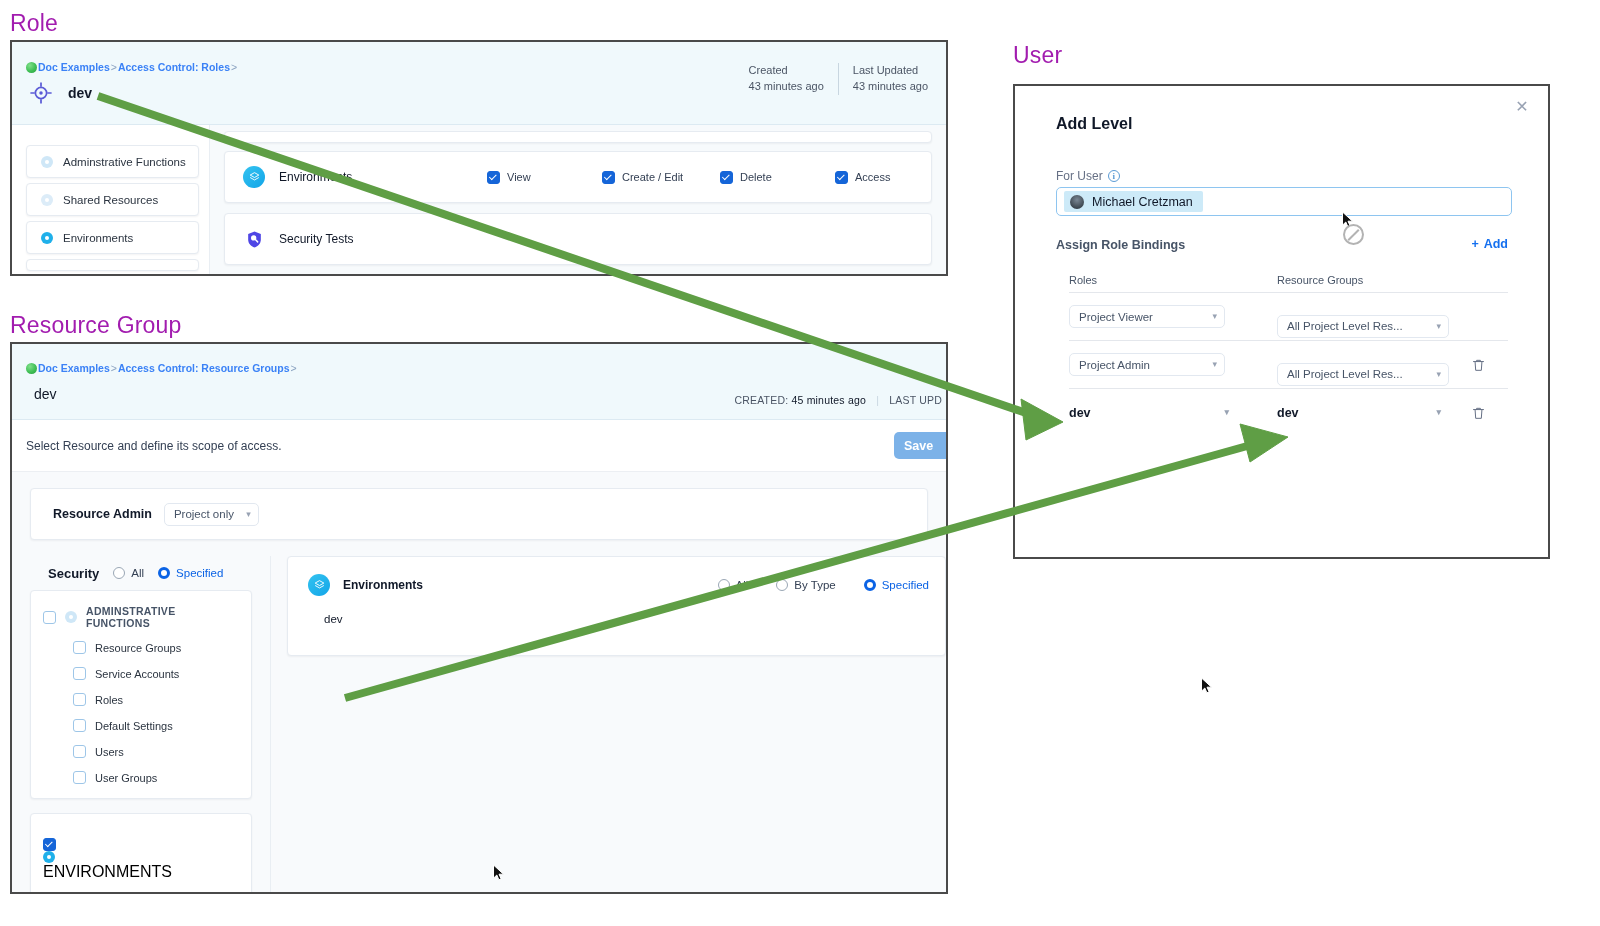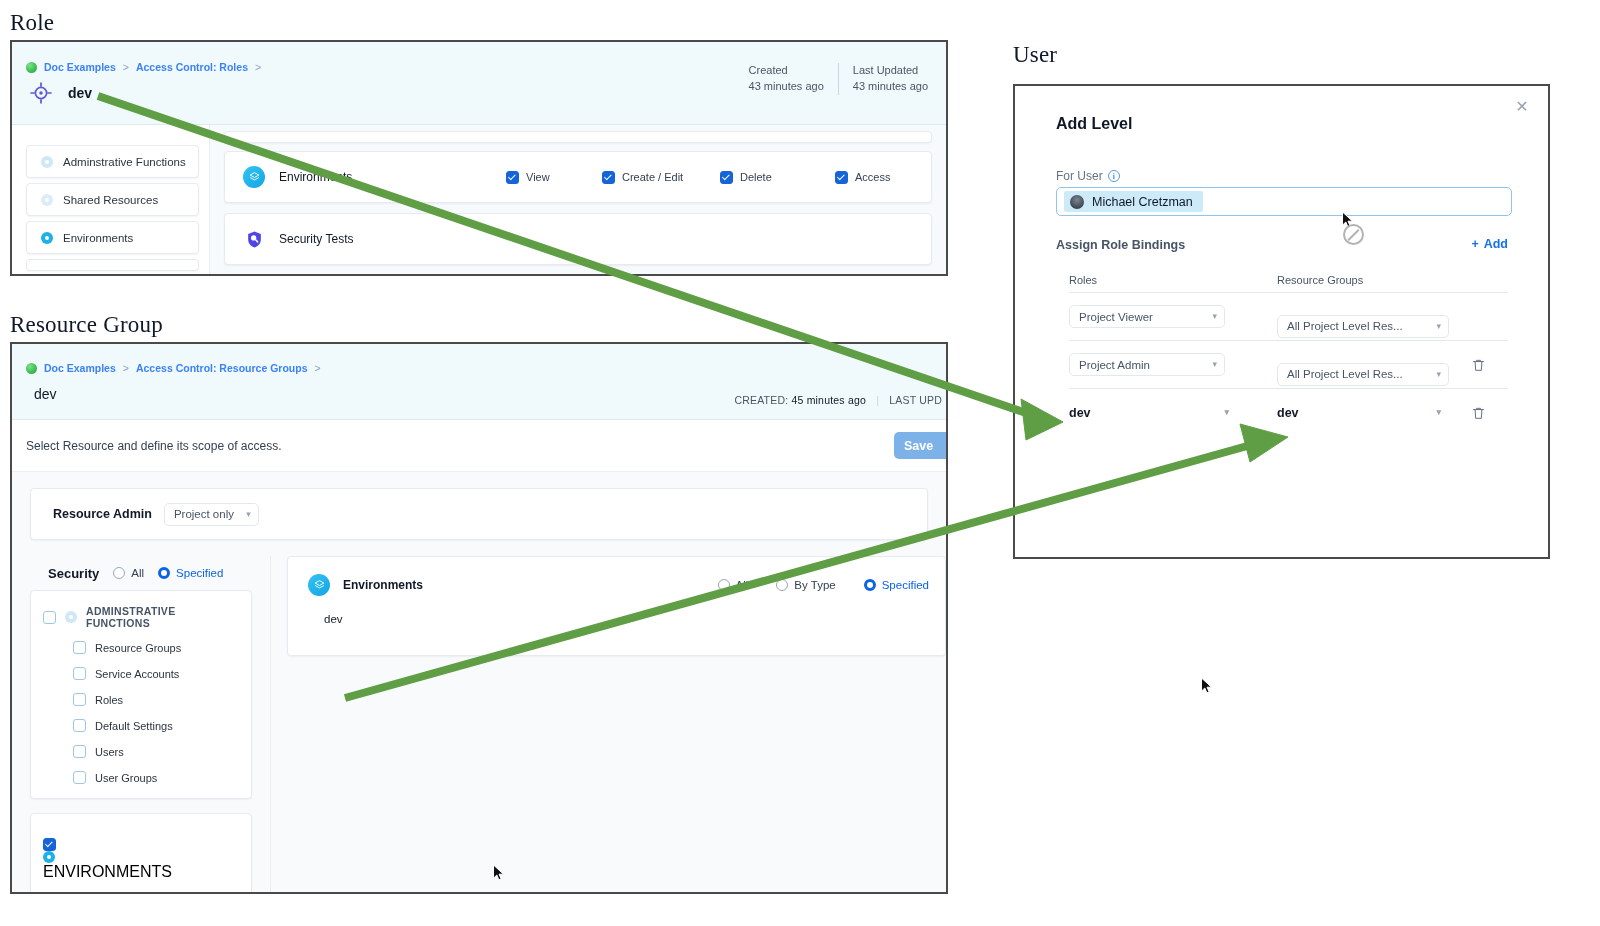--- a/index.html
+++ b/index.html
@@ -8,36 +8,35 @@
     width: 1600px; height: 926px;
     background: #ffffff;
     font-family: "Liberation Sans", sans-serif;
     overflow: hidden;
   }
   #root { position: relative; width: 1600px; height: 926px; }
 
   .section-title {
     position: absolute;
     font-size: 23px;
-    color: #0f172a;
+    color: #a21caf;
     font-weight: 400;
     letter-spacing: .2px;
-    font-family: Liberation Serif, serif;
   }
 
   .panel {
     position: absolute;
     background: #fff;
     border: 2px solid #4a4a4a;
     overflow: hidden;
   }
 
   
   .breadcrumb {
-    display: flex; align-items: center; gap: 7px;
+    display: flex; align-items: center; gap: 1px;
     font-size: 10.5px; color: #3b82f6; font-weight: 600;
     white-space: nowrap;
   }
   .bc-sep { color: #8aa2c0; font-weight: 400; }
   .bc-dot {
     width: 11px; height: 11px; border-radius: 50%;
     background: radial-gradient(circle at 35% 32%, #7fe08a 0%, #3fbf55 55%, #2a9c41 100%);
     display: inline-block; flex: 0 0 auto;
   }
 
@@ -350,21 +349,21 @@
 
         <div class="card perm-row">
           <span class="ricon cyan">
             <svg viewBox="0 0 24 24" fill="none" stroke="#fff" stroke-width="1.7" stroke-linejoin="round">
               <path d="M12 3l8 4.5-8 4.5-8-4.5z"></path>
               <path d="M4 12l8 4.5 8-4.5"></path>
             </svg>
           </span>
           <span class="pname">Environments</span>
           <span class="perm-checks">
-            <span class="pc" style="width:96px;text-align:right;">
+            <span class="pc" style="width:115px;text-align:right;">
               <span class="cb on"></span>
               <span>View</span>
             </span>
             <span class="pc" style="width:118px;">
               <span class="cb on"></span>
               <span>Create / Edit</span>
             </span>
             <span class="pc" style="width:115px;">
               <span class="cb on"></span>
               <span>Delete</span>

